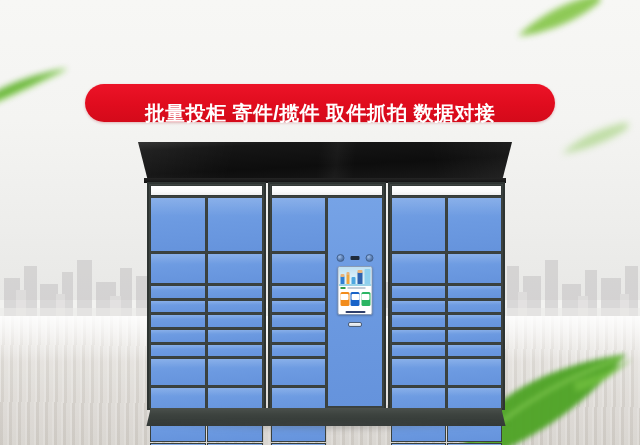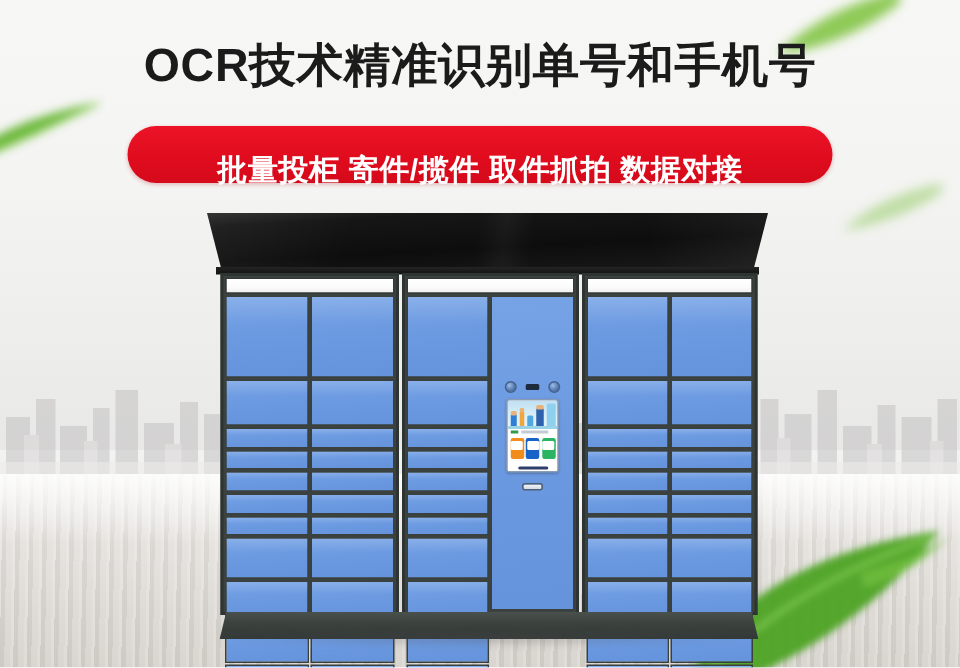--- a/index.html
+++ b/index.html
@@ -453,21 +453,20 @@
   <svg class="leaf leaf-bottomright" viewBox="0 0 196 112">
     <path d="M4 104 C22 58 76 16 172 2 C140 44 88 86 20 110 Z" fill="#4fa426"></path>
     <path d="M12 104 C40 70 96 30 168 6" stroke="#79c64a" stroke-width="4" fill="none" opacity="0.75"></path>
     <path d="M120 30 C150 22 166 14 178 6 C160 24 142 34 122 40 Z" fill="#6bbd38" opacity="0.85"></path>
   </svg>
 
   <svg class="leaf leaf-smallright" viewBox="0 0 70 40">
     <path d="M68 4 C46 8 20 18 2 36 C26 32 52 22 68 10 Z" fill="#8cc85a"></path>
   </svg>
 
-  <div class="headline">OCR技术精准识别单号和手机号</div>
 
   <div class="pill">
     <span class="pill-text">批量投柜 寄件/揽件 取件抓拍 数据对接</span>
   </div>
 
   <div class="locker">
 
     <div class="canopy">
       <div class="canopy-face"></div>
       <div class="canopy-lip"></div>

